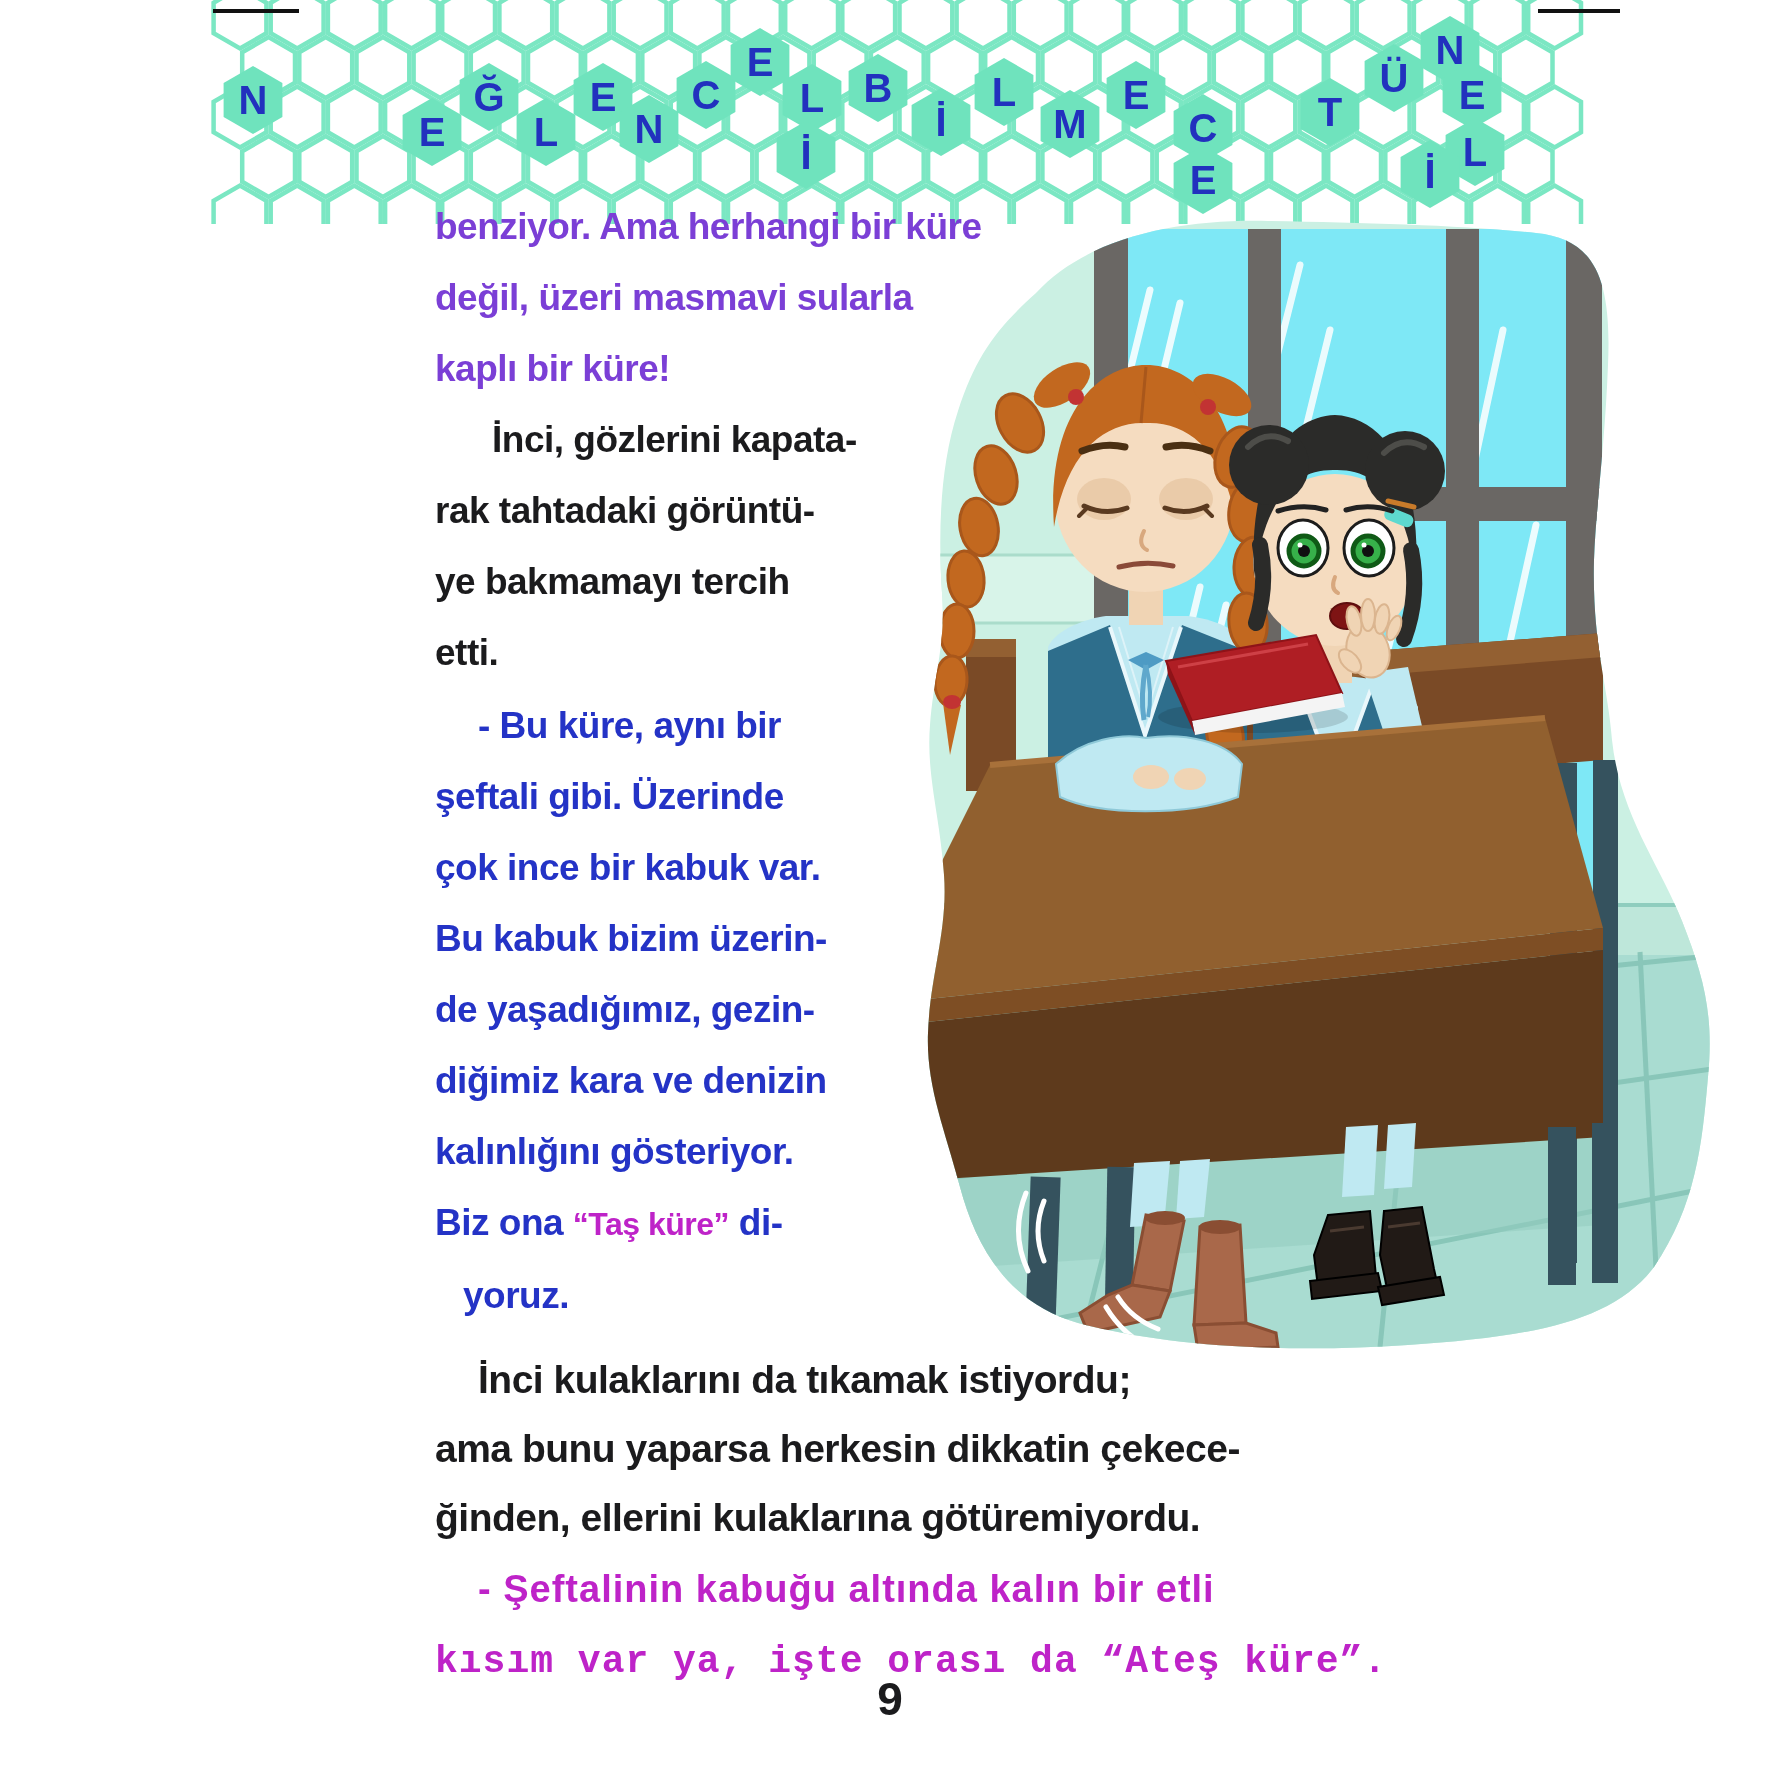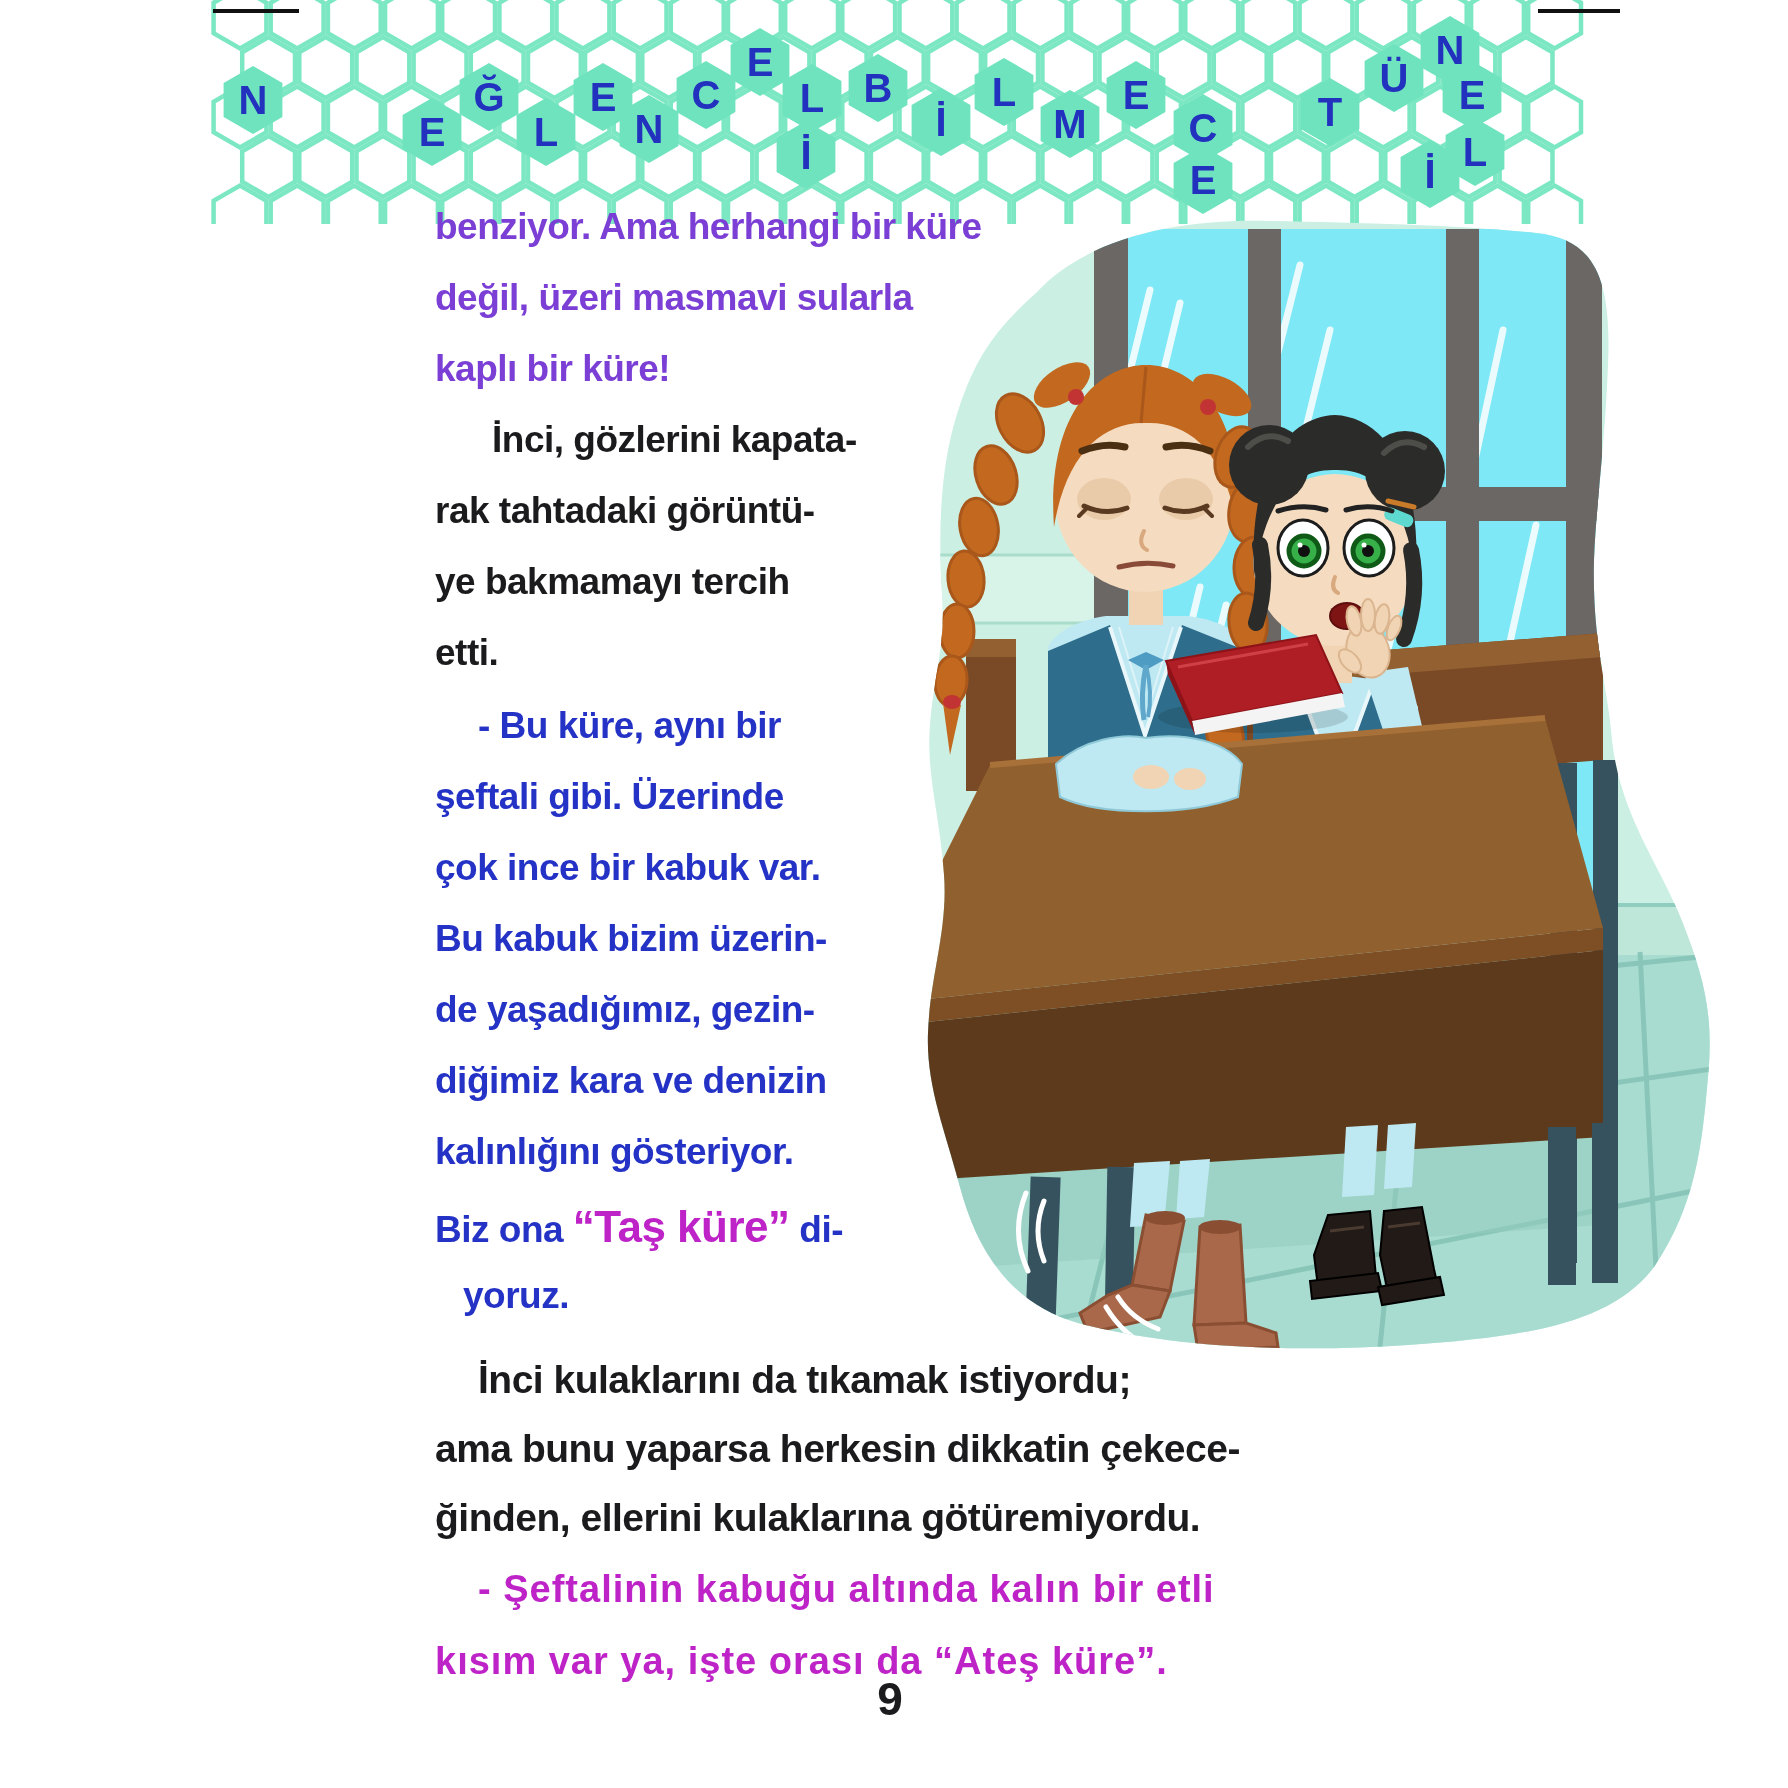--- a/index.html
+++ b/index.html
@@ -12,21 +12,21 @@
   #dash-right{left:1538px;top:9px;width:82px;}
   
   .story-line{position:absolute;white-space:nowrap;line-height:1.05;font-weight:700;letter-spacing:-0.5px;}
   .seg-purple{color:#7B3FD6;}
   .seg-ink{color:#1B1B1D;}
   .seg-blue{color:#2433C6;}
   .seg-magenta{color:#BE23C8;}
   .size-36{font-size:37px;}
   .size-38{font-size:38px;letter-spacing:1px;}
   .size-39{font-size:39px;text-align:right;}
-  .seg-big{font-size:44px;}
+  .seg-big{font-size:32px;}
   #page-number{position:absolute;left:800px;top:1672px;width:180px;text-align:center;
                font-size:46px;font-weight:700;color:#1B1B1D;}
   
   #illustration{position:absolute;left:848px;top:215px;width:940px;height:1150px;}
 </style>
 </head>
 <body>
 
 <div id="header-band">
   <svg id="hex-svg" width="1788" height="224" viewBox="0 0 1788 224">
@@ -456,16 +456,16 @@
     <div class="story-line size-36" style="left: 435px; top: 920px;"><span class="seg-blue">Bu kabuk bizim üzerin-</span></div>
     <div class="story-line size-36" style="left: 435px; top: 991px;"><span class="seg-blue">de yaşadığımız, gezin-</span></div>
     <div class="story-line size-36" style="left: 435px; top: 1062px;"><span class="seg-blue">diğimiz kara ve denizin</span></div>
     <div class="story-line size-36" style="left: 435px; top: 1133px;"><span class="seg-blue">kalınlığını gösteriyor.</span></div>
     <div class="story-line size-36" style="left: 435px; top: 1204px;"><span class="seg-blue">Biz ona </span><span class="seg-magenta seg-big">“Taş küre”</span><span class="seg-blue"> di-</span></div>
     <div class="story-line size-36" style="left: 435px; top: 1277px; margin-left: 28px;"><span class="seg-blue">yoruz.</span></div>
     <div class="story-line size-39" style="left: 478px; top: 1360px;"><span class="seg-ink">İnci kulaklarını da tıkamak istiyordu;</span></div>
     <div class="story-line size-39" style="left: 435px; top: 1429px;"><span class="seg-ink">ama bunu yaparsa herkesin dikkatin çekece-</span></div>
     <div class="story-line size-39" style="left: 435px; top: 1498px;"><span class="seg-ink">ğinden, ellerini kulaklarına götüremiyordu.</span></div>
     <div class="story-line size-38" style="left: 478px; top: 1570px;"><span class="seg-magenta">- Şeftalinin kabuğu altında kalın bir etli</span></div>
-    <div class="story-line size-38" style="left: 435px; top: 1642px;"><span class="seg-magenta">kısım var ya, işte orası da “Ateş küre”.</span></div>
+    <div class="story-line size-38" style="left: 435px; top: 1642px; font-family: Liberation Mono, monospace;"><span class="seg-magenta">kısım var ya, işte orası da “Ateş küre”.</span></div>
   </div>
 
 <div id="page-number">9</div>
 
 </body></html>

